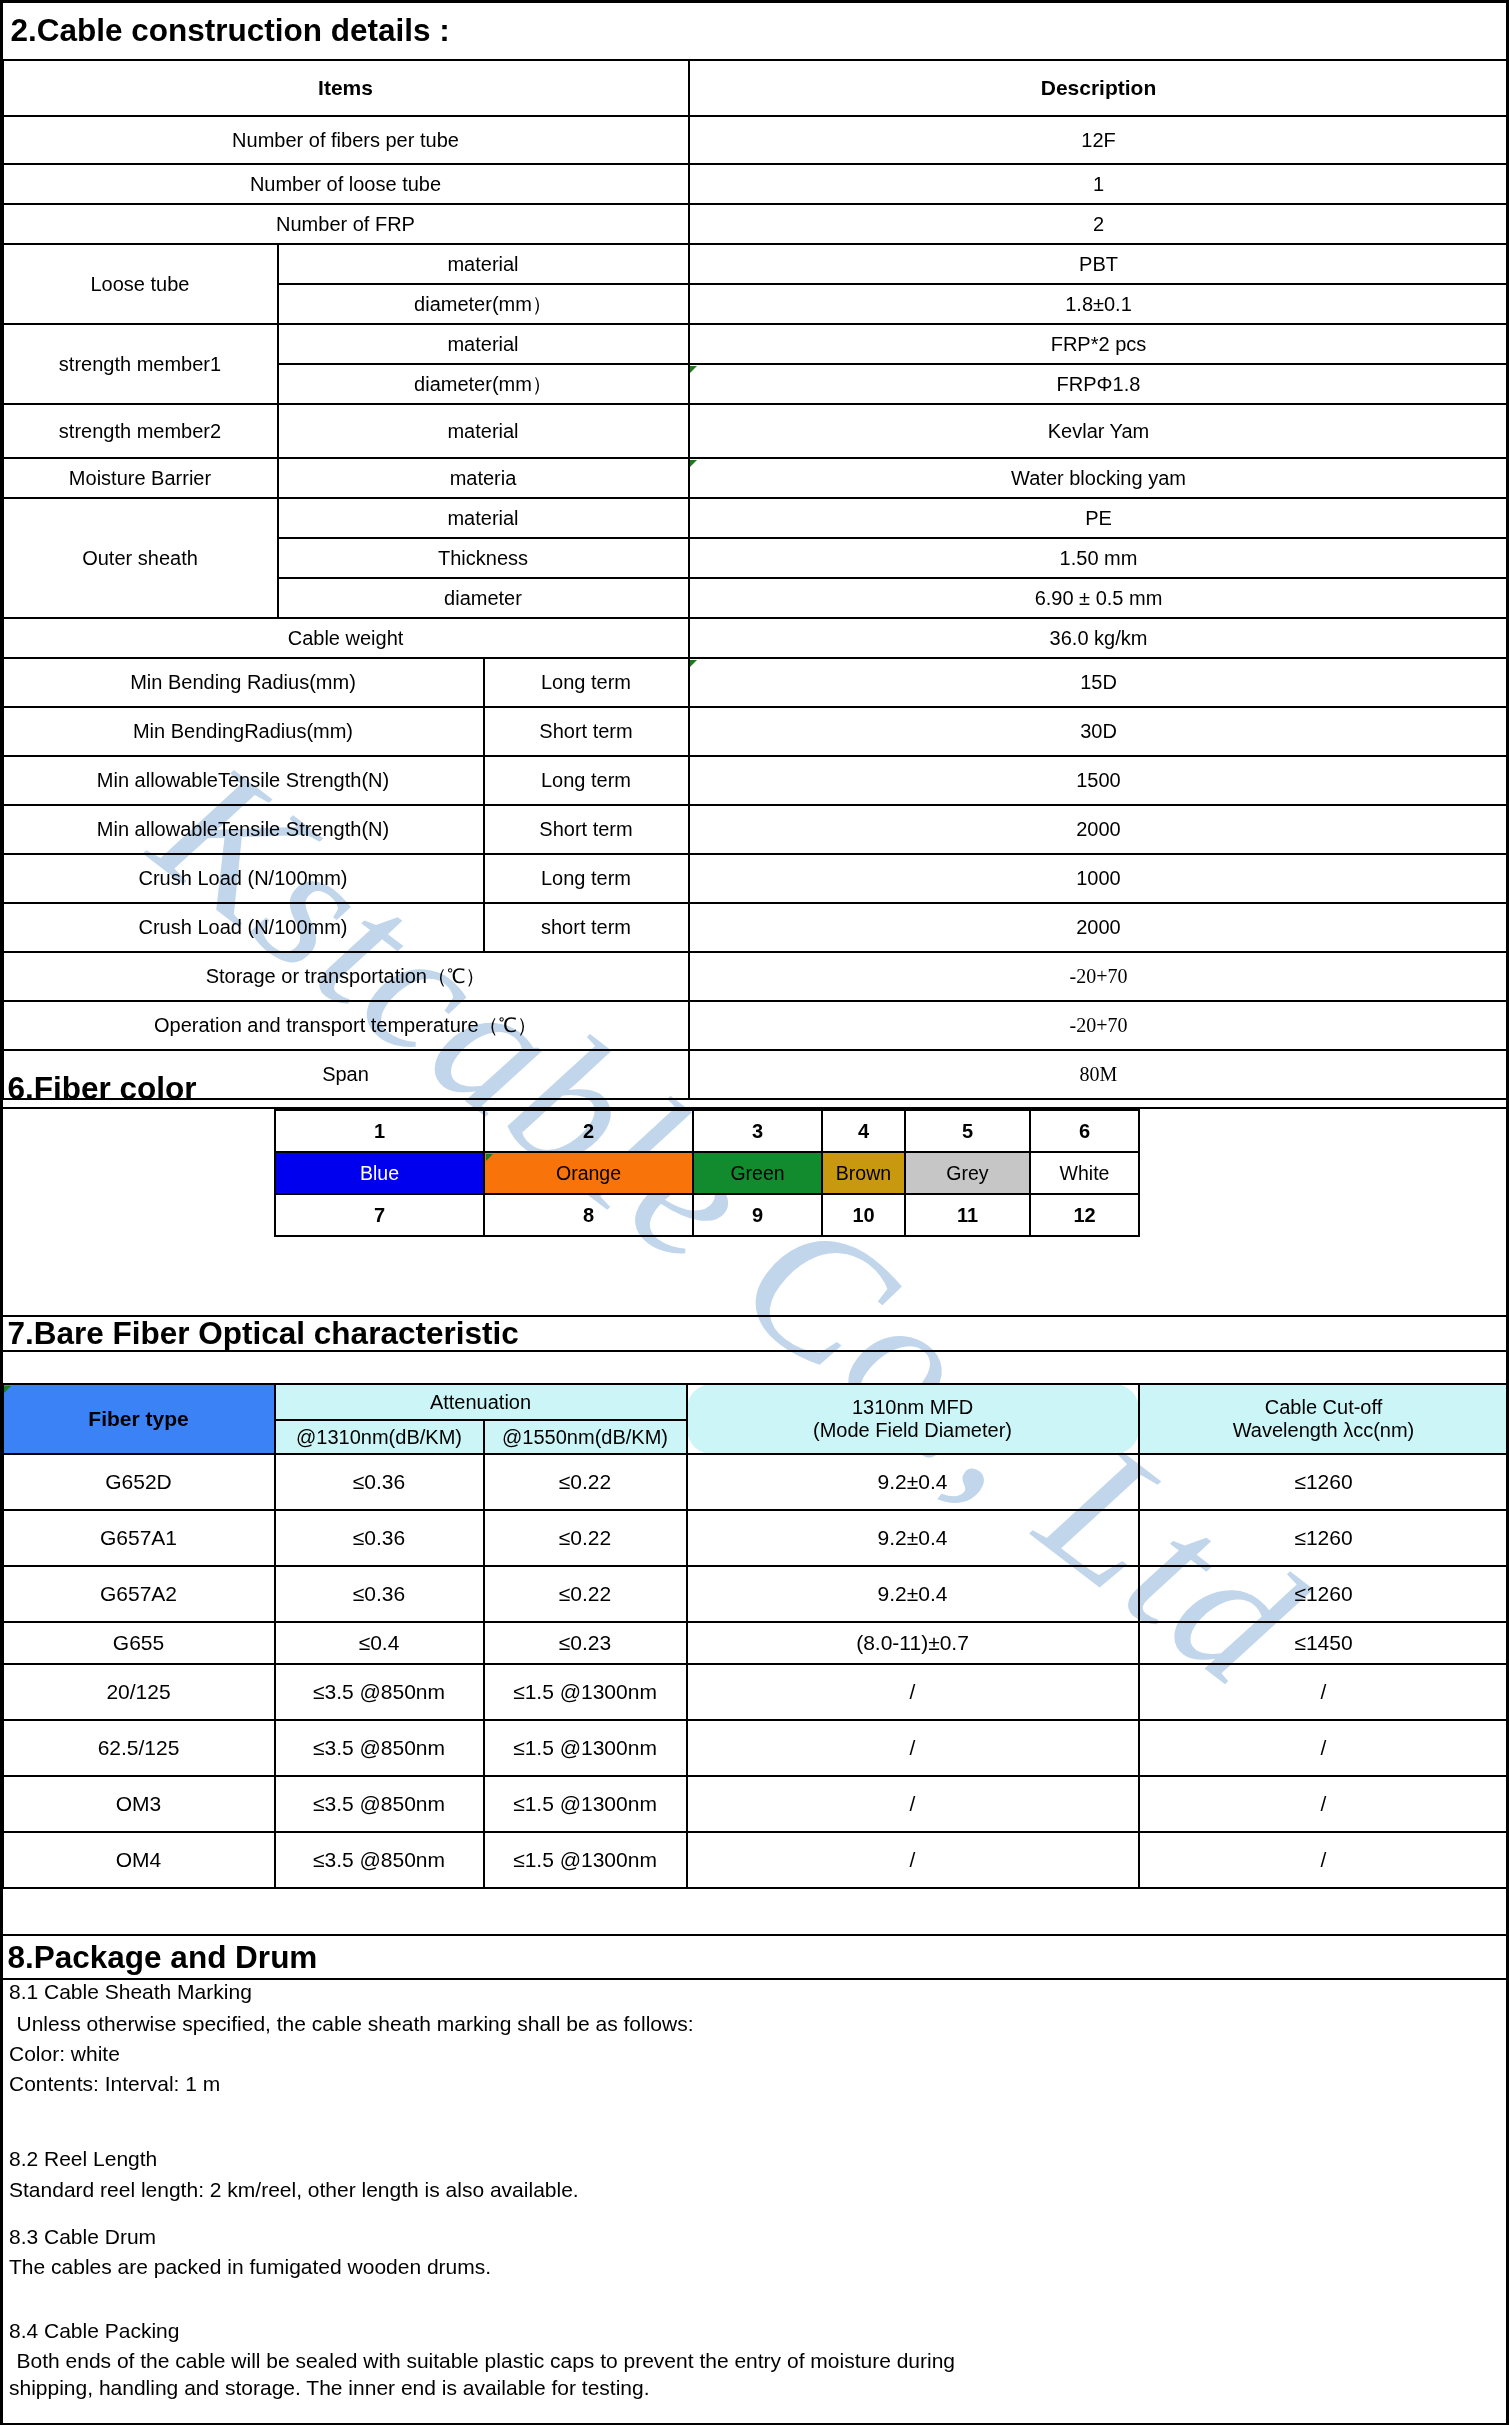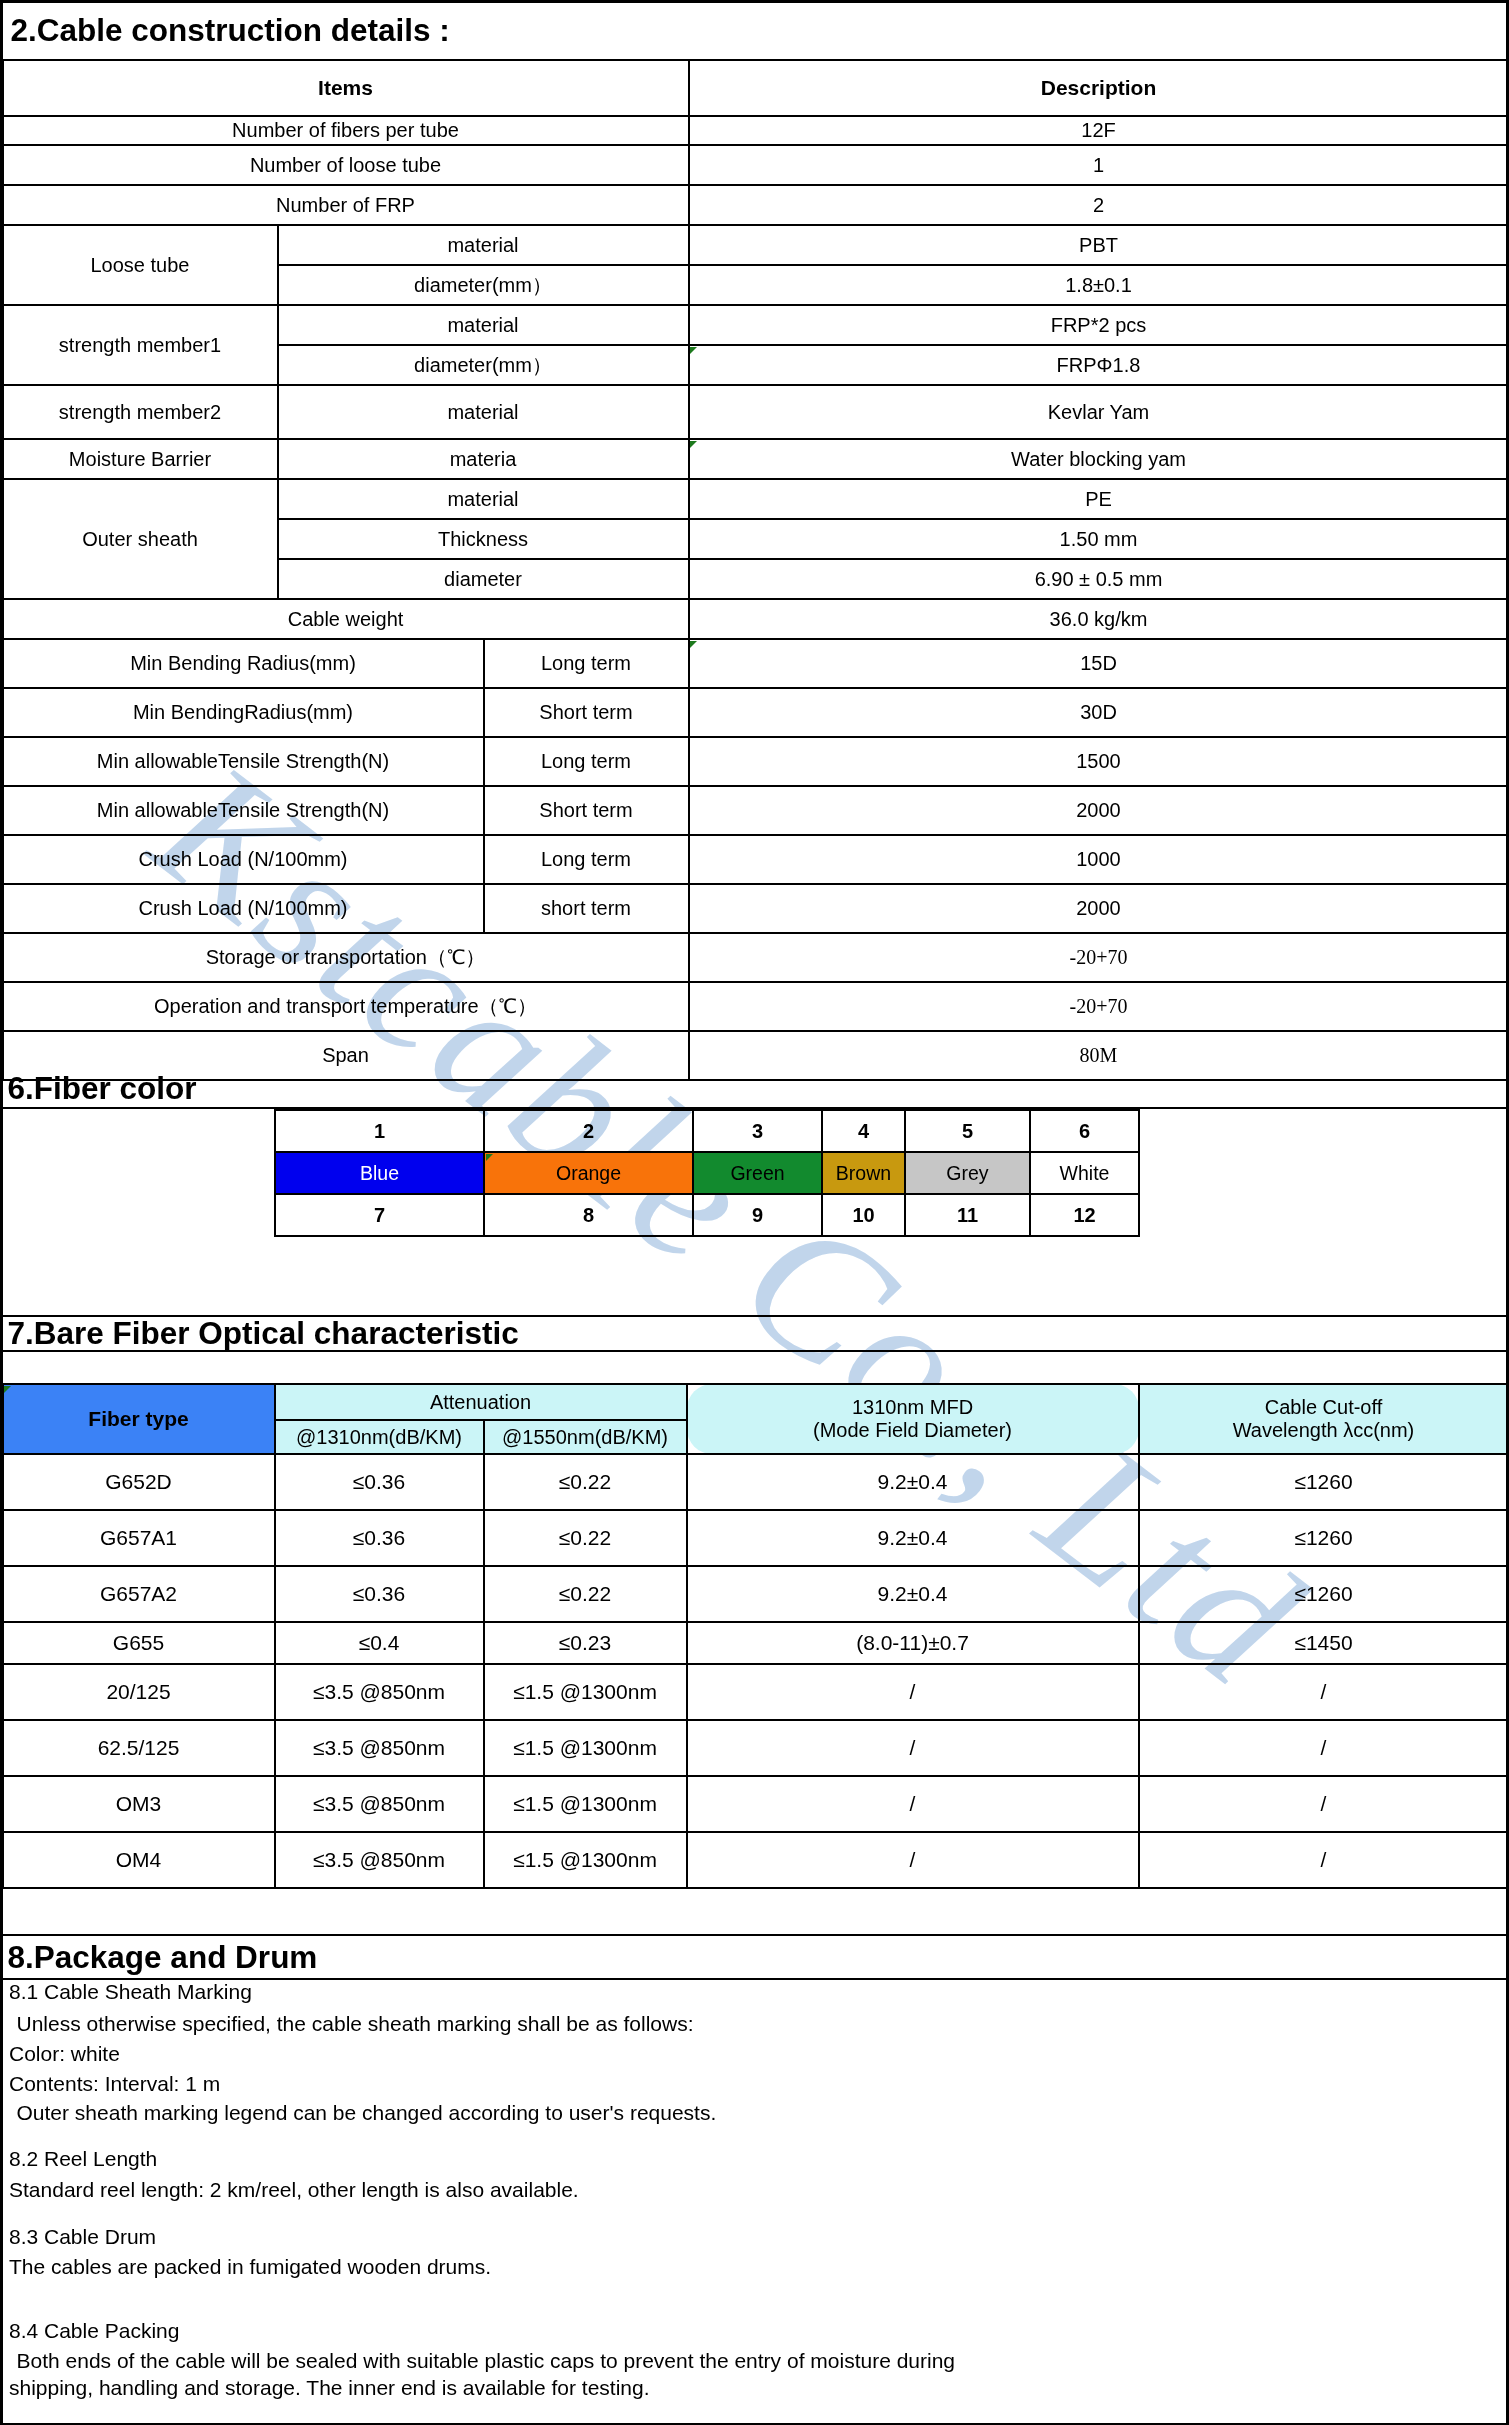--- a/index.html
+++ b/index.html
@@ -48,21 +48,21 @@
         <col style="width:275px">
         <col style="width:206px">
         <col style="width:205px">
         <col style="width:820px">
       </colgroup>
     <tbody>
         <tr style="height:56px">
       <td class="hdr" colspan="3">Items</td>
       <td class="hdr">Description</td>
     </tr>
-    <tr style="height:29px">
+    <tr style="height:48px">
       <td colspan="3">Number of fibers per tube</td>
       <td>12F</td>
     </tr>
     <tr style="height:40px">
       <td colspan="3">Number of  loose tube</td>
       <td>1</td>
     </tr>
     <tr style="height:40px">
       <td colspan="3">Number of  FRP</td>
       <td>2</td>
@@ -287,21 +287,20 @@
     </table>
 
   <div class="band bt" style="top:1934px;height:46px;">
     <span>8.Package and Drum</span>
   </div>
 
   <div class="s8line" style="top:1980px">8.1 Cable Sheath Marking</div>
   <div class="s8line ind" style="top:2012px">Unless otherwise specified, the cable sheath marking shall be as follows:</div>
   <div class="s8line" style="top:2042px">Color: white</div>
   <div class="s8line" style="top:2072px">Contents: Interval: 1 m</div>
-  <div class="s8line ind" style="top:2101px">Outer sheath marking legend can be changed according to user's requests.</div>
   <div class="s8line" style="top:2147px">8.2 Reel Length</div>
   <div class="s8line" style="top:2178px">Standard reel length: 2 km/reel, other length is also available.</div>
   <div class="s8line" style="top:2225px">8.3 Cable Drum</div>
   <div class="s8line" style="top:2255px">The cables are packed in fumigated wooden drums.</div>
   <div class="s8line" style="top:2319px">8.4 Cable Packing</div>
   <div class="s8line" style="top:2376px">shipping, handling and storage. The inner end is available for testing.</div>
   <div class="s8line ind" style="top:2349px">Both ends of the cable will be sealed with suitable plastic caps to prevent the entry of moisture during</div>
 
 </div>
 

